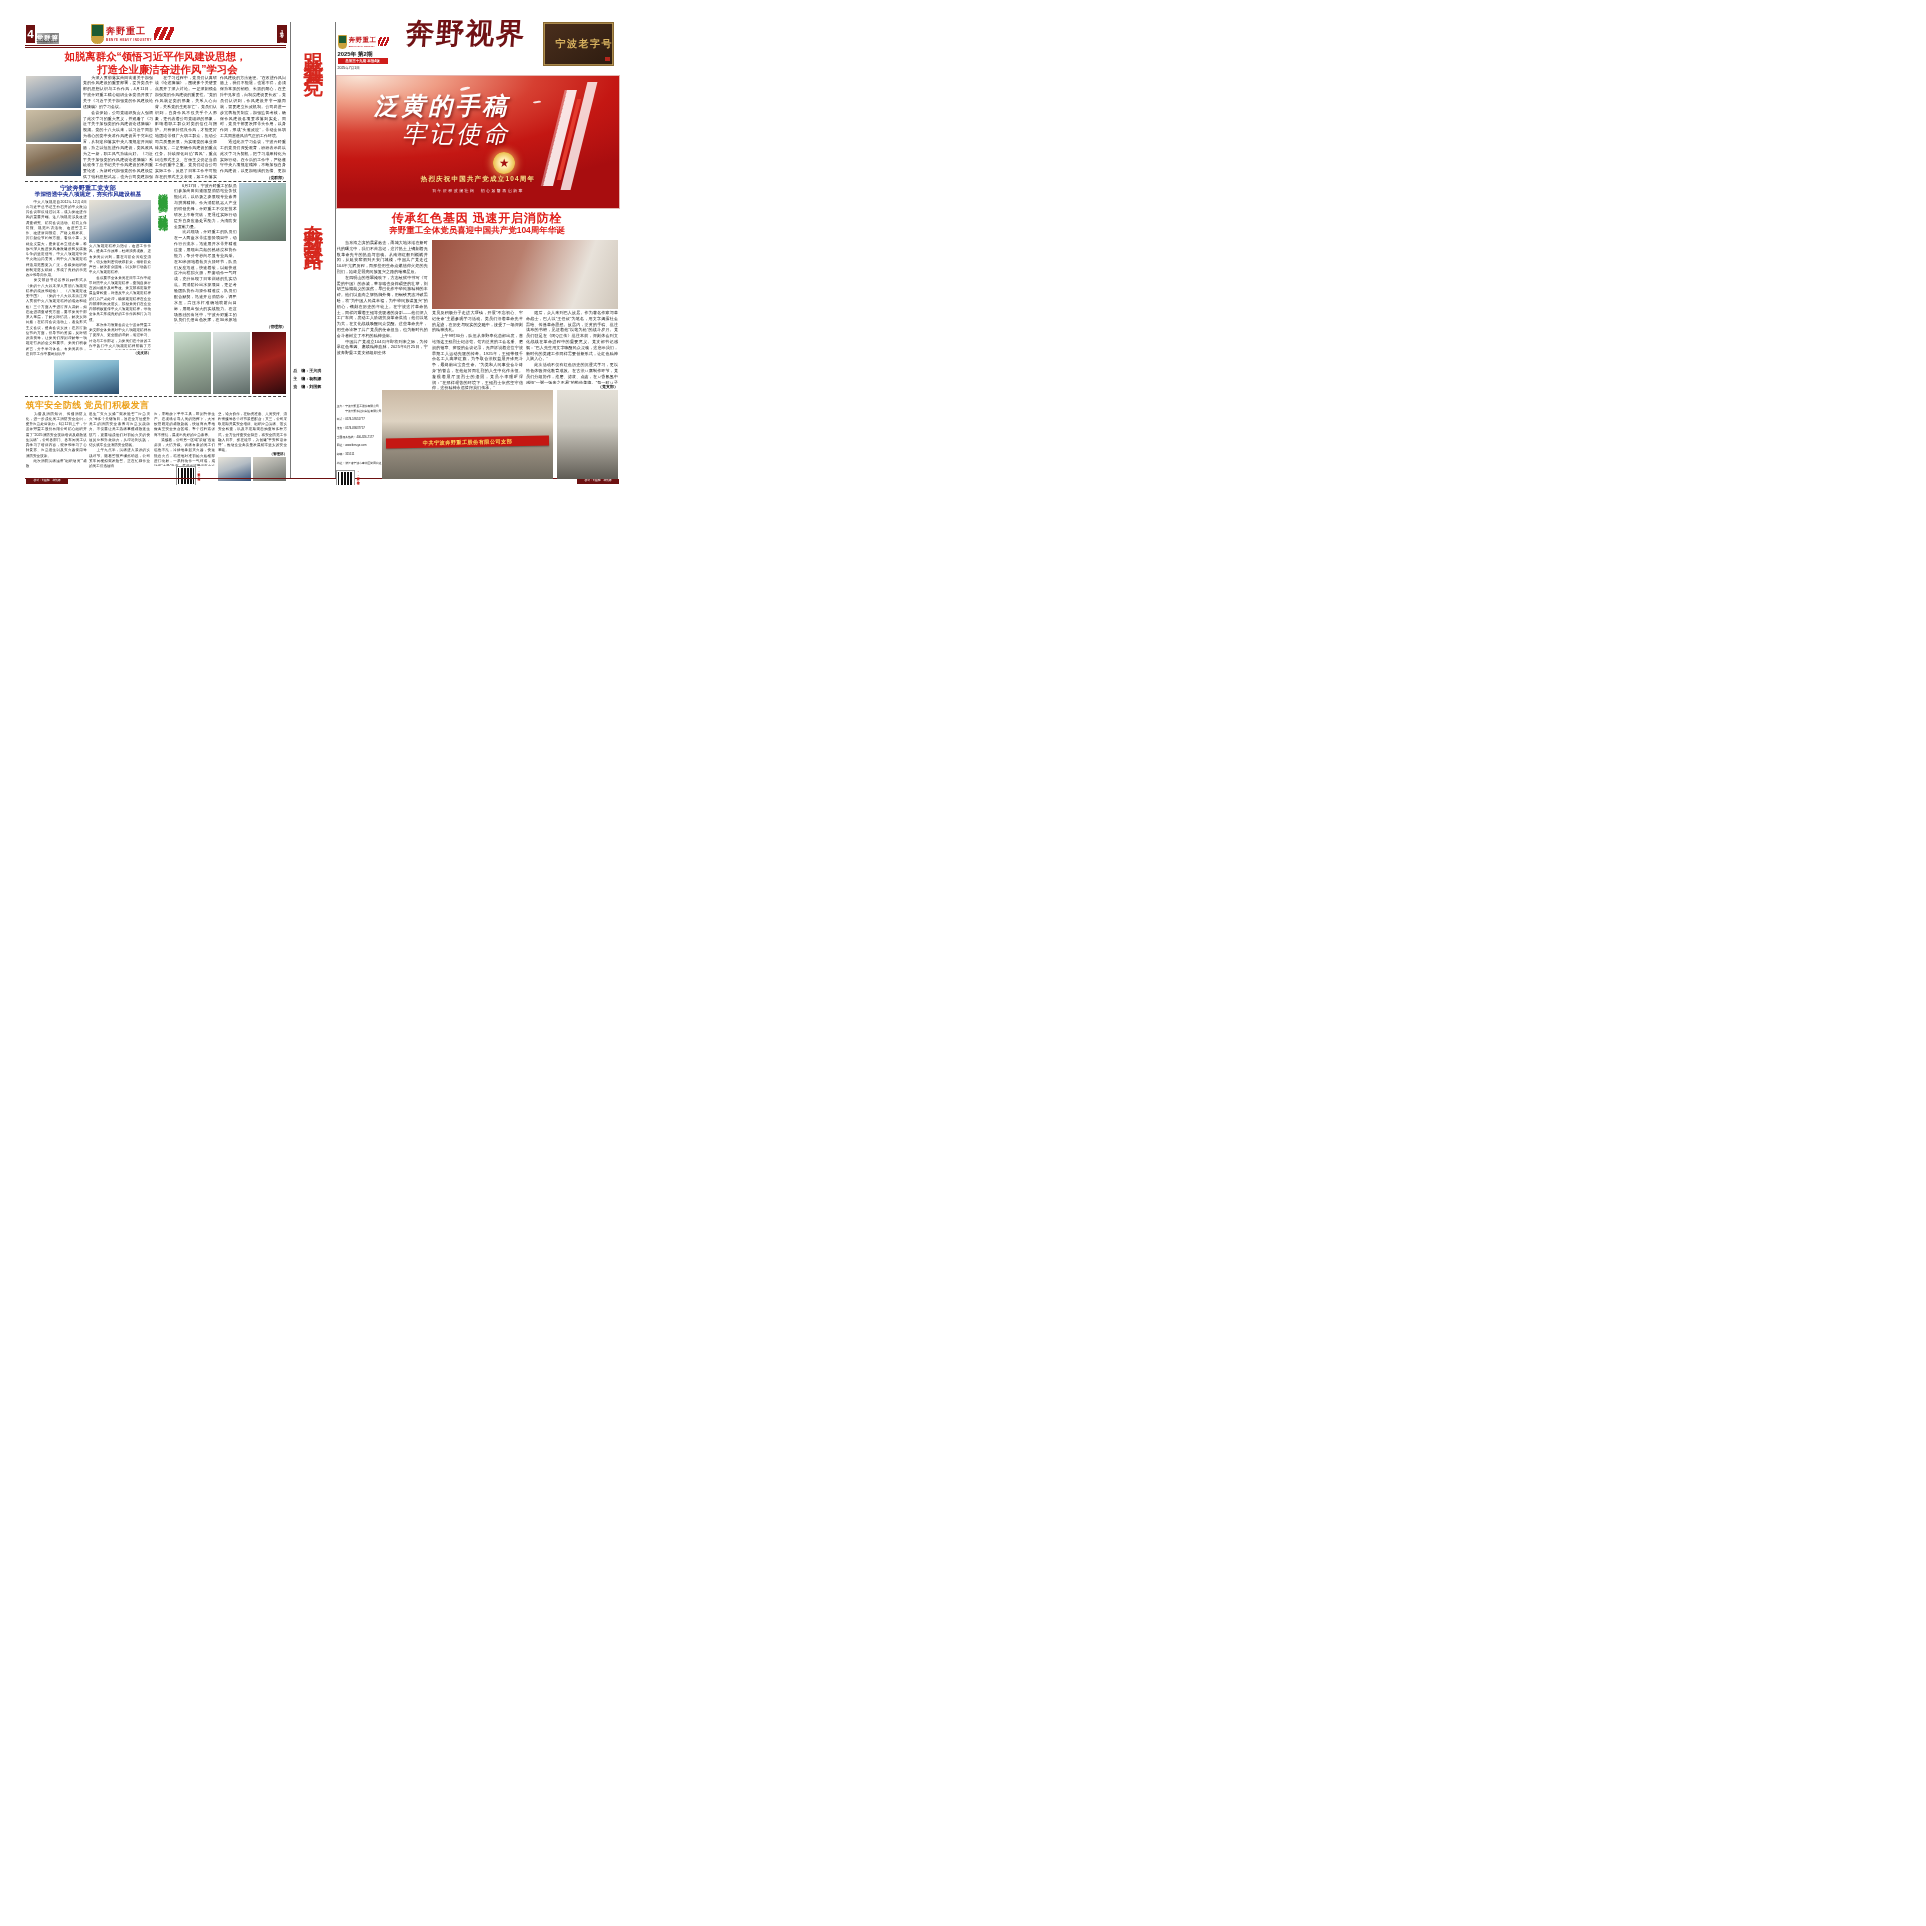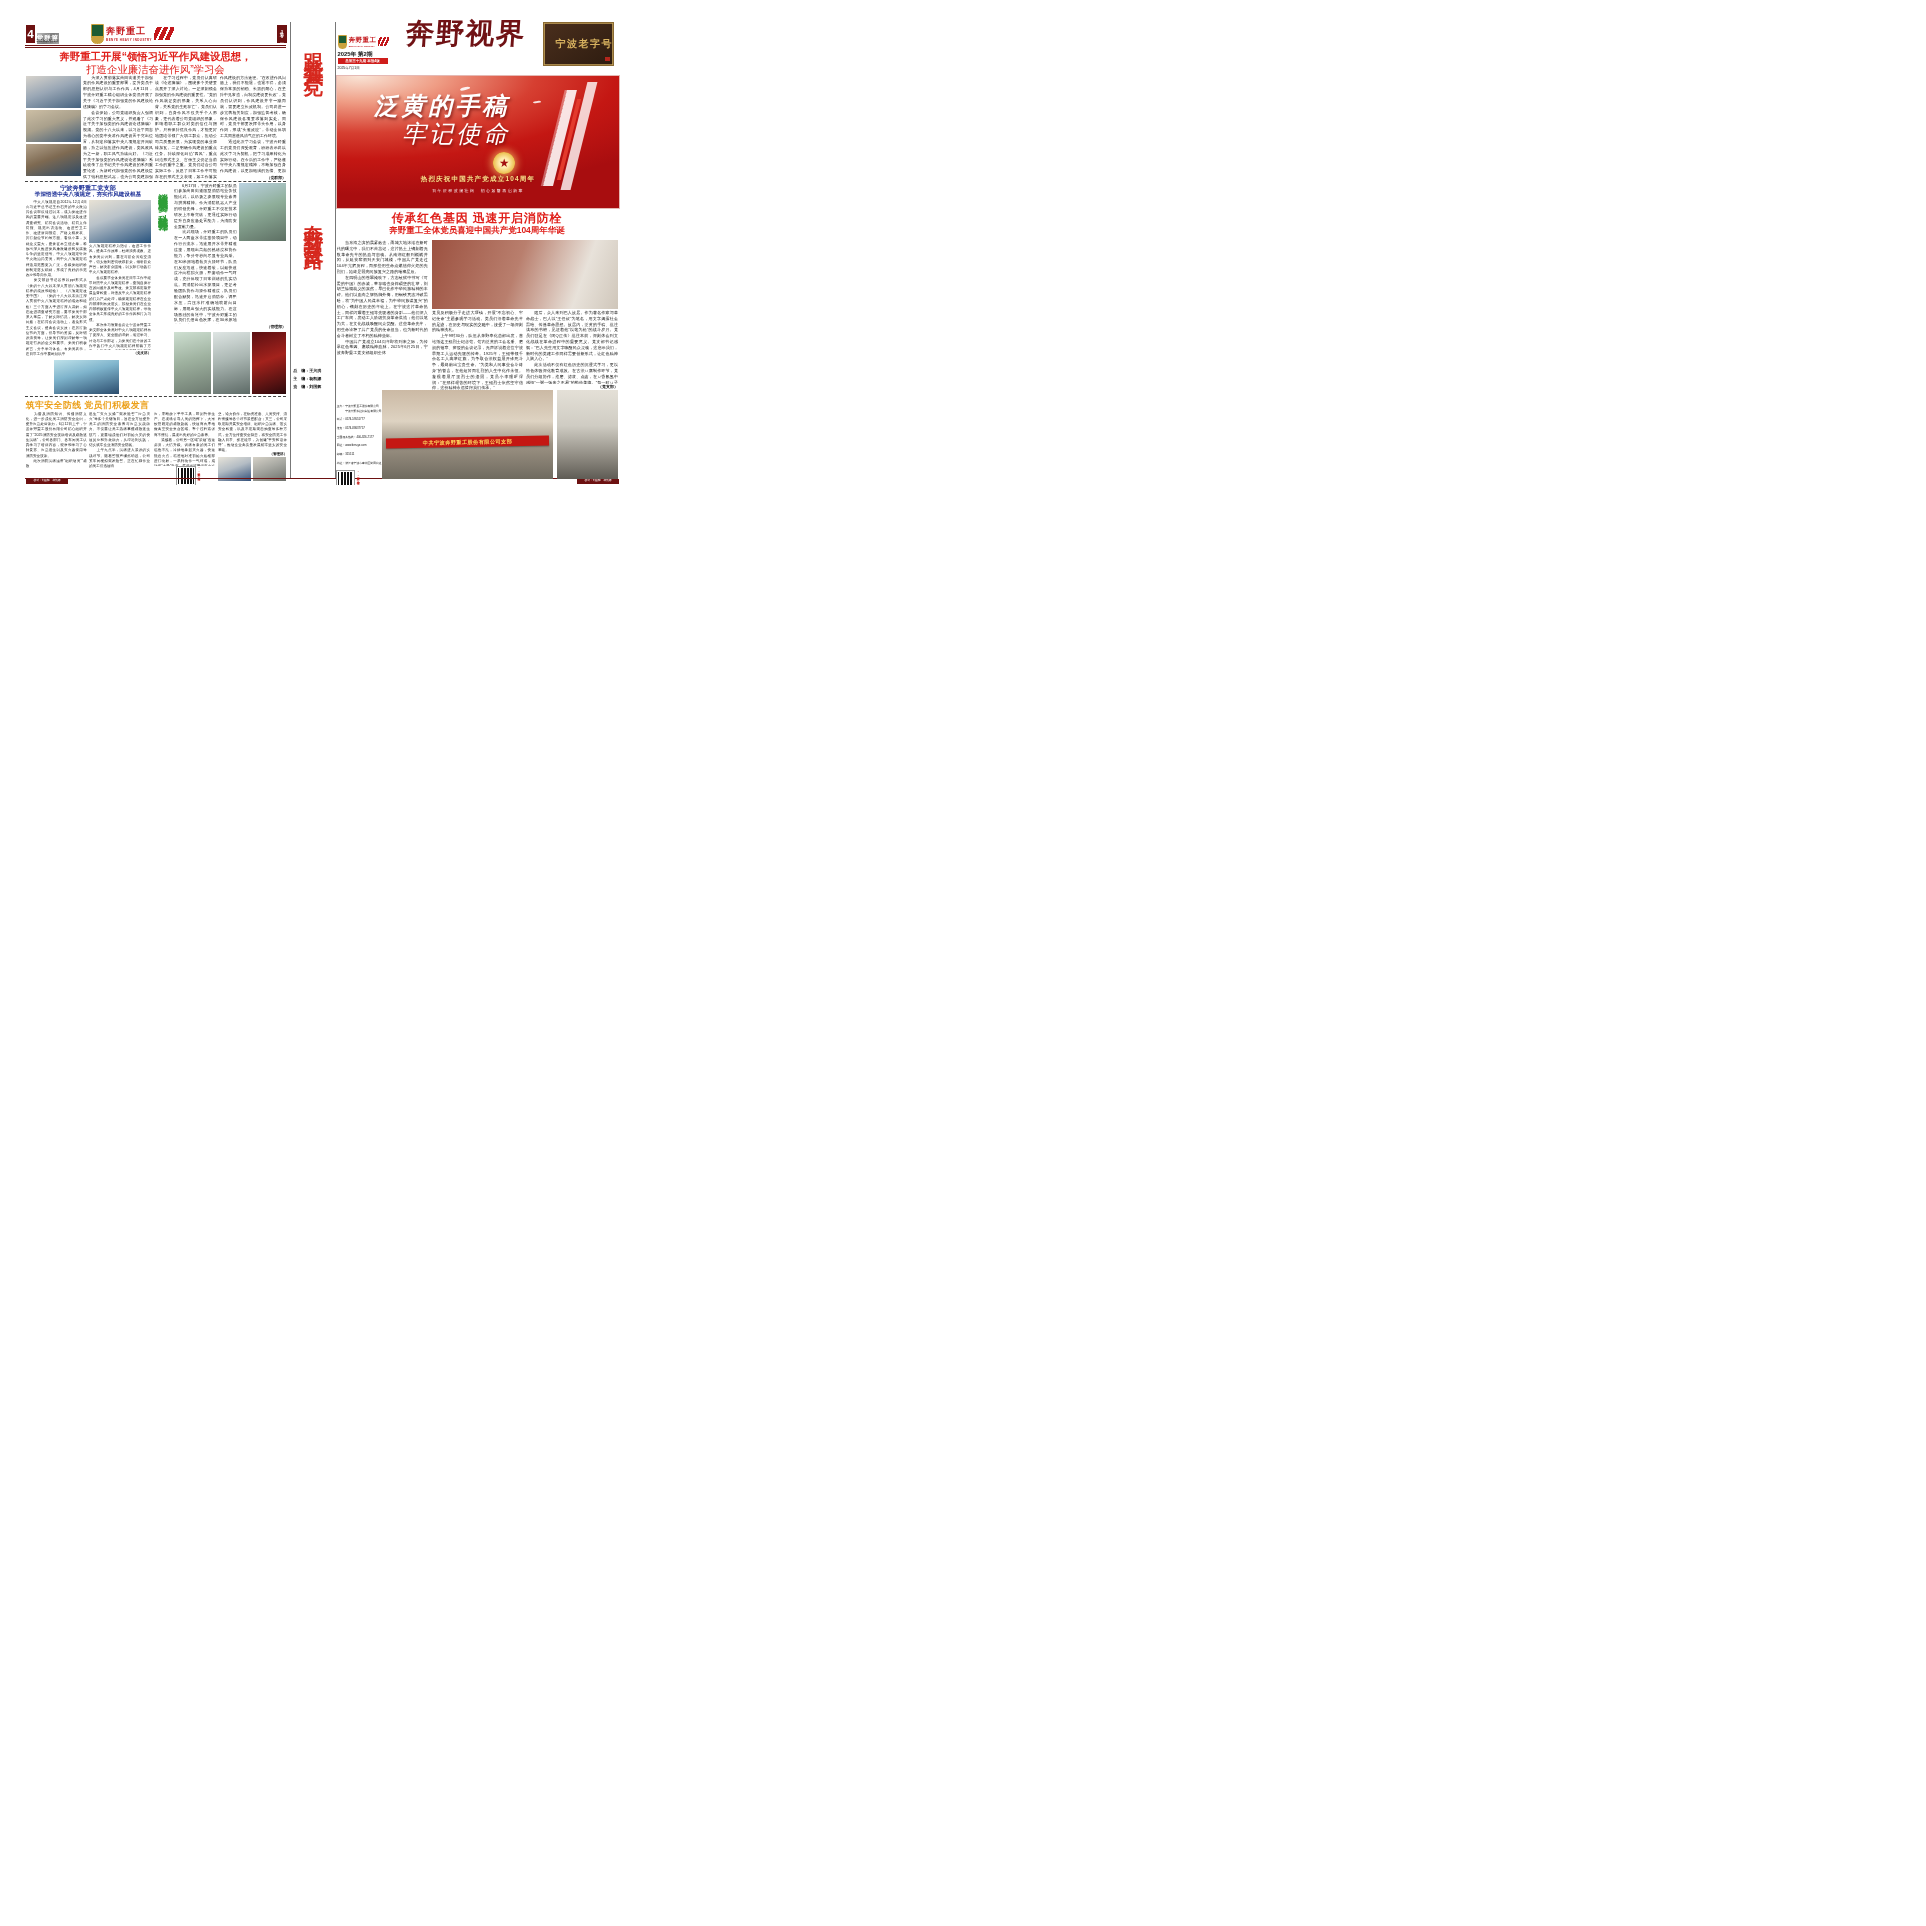--- a/index.html
+++ b/index.html
@@ -40,22 +40,22 @@
       <div style="width:20px;height:13px;background:
         linear-gradient(115deg,transparent 12%,#c3161a 12% 30%,transparent 30% 38%,#c3161a 38% 56%,transparent 56% 64%,#c3161a 64% 82%,transparent 82%);"></div>
     </div>
 
     <div class="abs maroon" style="left:252px;top:3.9px;width:9.6px;height:17.7px;display:flex;align-items:center;justify-content:center;">
       <span class="vtext" style="font-size:4.2px;font-weight:bold;">第39期</span>
     </div>
 
     <div class="abs rule2" style="left:0;top:23px;width:261px;"></div>
 
-    <div class="abs" style="left:0;top:28px;width:261px;text-align:center;font-size:10.4px;font-weight:900;color:#e0201b;">奔野重工开展“领悟习近平作风建设思想，</div>
-    <div class="abs" style="left:0;top:41px;width:261px;text-align:center;font-size:10.4px;font-weight:400;color:#e0201b;">打造企业廉洁奋进作风”学习会</div>
+    <div class="abs" style="left:0;top:28px;width:261px;text-align:center;font-size:10.4px;font-weight:900;color:#e0201b;">如脱离群众“领悟习近平作风建设思想，</div>
+    <div class="abs" style="left:12px;top:41px;width:261px;text-align:center;font-size:10.4px;font-weight:700;color:#e0201b;">打造企业廉洁奋进作风”学习会</div>
 
     <div class="abs" style="left:0.8px;top:54px;width:55px;height:103px;display:flex;flex-direction:column;gap:2.3px;">
       <div class="ph" style="height:32px;background:linear-gradient(160deg,#d8d4cd,#9aa7b5 45%,#44617e);"></div>
       <div class="ph" style="height:32px;background:linear-gradient(160deg,#cdbfa5,#a9a08c 45%,#3d5a78);"></div>
       <div class="ph" style="height:32px;background:linear-gradient(160deg,#b4a48e,#7e6a52 45%,#2e4a66);"></div>
     </div>
     <div class="abs jt" style="left:58px;top:53px;width:70px;height:105px;font-size:3.9px;">　　为深入贯彻落实尚田街道关于加强党的作风建设的重要部署，提升党员干部的思想认识与工作作风，4月11日，宁波奔野重工精心组织全体党员开展了关于《习近平关于加强党的作风建设论述摘编》的学习会议。
 　　会议伊始，公司党组织负责人强调了此次学习的重大意义，并观看了《习近平关于加强党的作风建设论述摘编》视频。党的十八大以来，以习近平同志为核心的党中央将作风建设置于突出位置，从制定和落实中央八项规定开局破题，持之以恒推进作风建设，党风政风为之一新，职工风气持续向好。《习近平关于加强党的作风建设论述摘编》系统收录了总书记关于作风建设的系列重要论述，为新时代加强党的作风建设提供了锐利思想武器，也为公司党建加强自身建设、改进工作作风提供了根本遵循。</div>
     <div class="abs jt" style="left:130px;top:53px;width:62px;height:105px;font-size:3.9px;">　　在学习过程中，党员们认真研读《论述摘编》，围绕多个关键要点展开了深入讨论。一是深刻领会加强党的作风建设的重要性。“党的作风就是党的形象，关系人心向背，关系党的生死存亡”，党员们认识到，自身作风不仅关乎个人形象，更代表着公司党组织的形象，影响着职工群众对党的信任与拥护。只有保持优良作风，才能更好地团结带领广大职工群众，推动公司高质量发展，为实现党的事业添砖加瓦。二是明确作风建设的重点任务。持续深化纠治“四风”，重点纠治形式主义、官僚主义仍是当前工作的重中之重。党员们结合公司实际工作，反思了日常工作中可能存在的形式主义表现，如工作落实不到位、文件会议过多过滥等问题；剖析了官僚主义的危害，如脱离群众、决策不科学等现象。大家一致表示，要坚决抵制“四风”，从自身做起，从身边小事做起，切实改进工作作风。三是探讨</div>
     <div class="abs jt" style="left:195px;top:53px;width:66px;height:99px;font-size:3.9px;">作风建设的方法途径。“在改进作风问题上，我们不能退，也退不得，必须保持常抓的韧劲、长抓的耐心，在坚持中见常态，向制度建设要长效”，党员们认识到，作风建设并非一蹴而就，需要建立长效机制。公司将进一步完善相关制度，加强监督考核，确保作风建设各项要求落到实处。同时，党员干部要发挥带头作用，以身作则，形成“头雁效应”，带动全体职工共同营造风清气正的工作环境。

